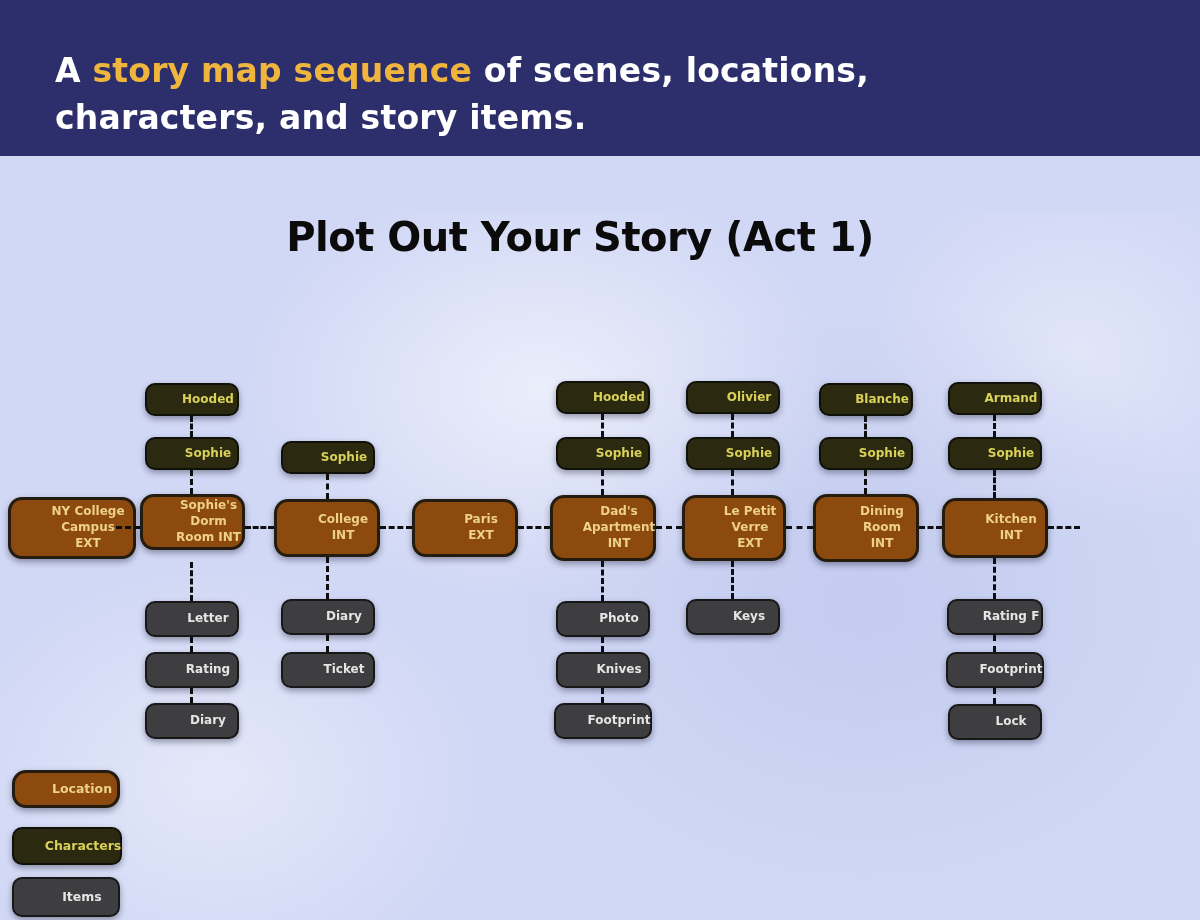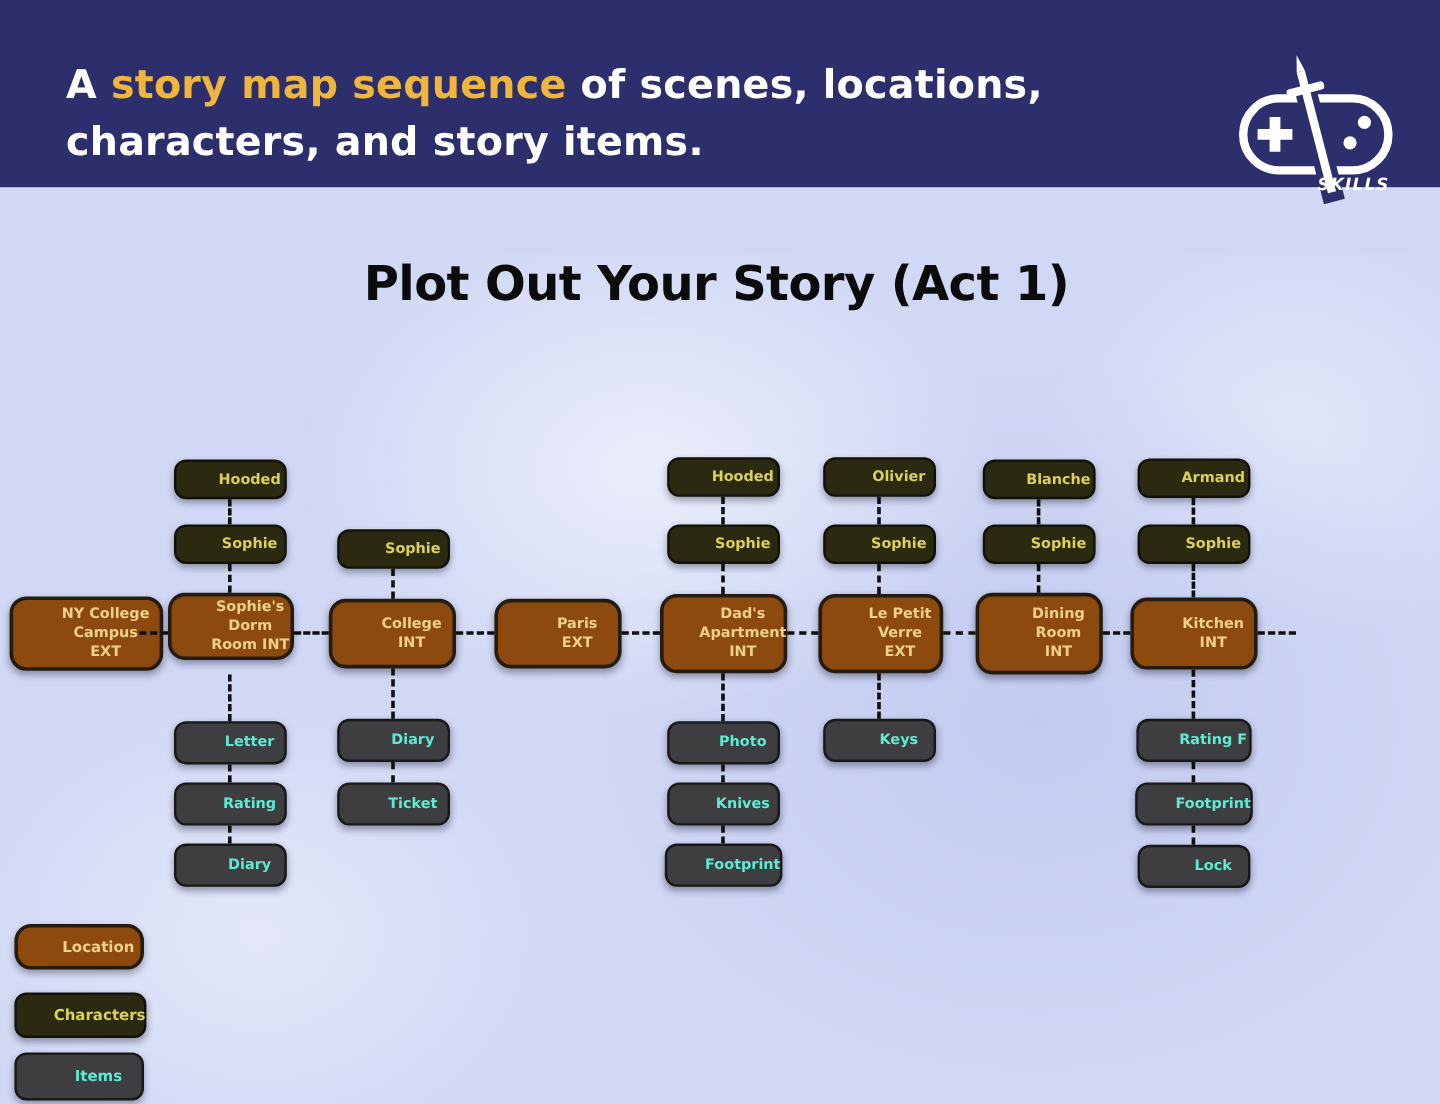--- a/index.html
+++ b/index.html
@@ -31,74 +31,55 @@
     position:absolute;left:0;top:212px;width:1200px;height:708px;
     background:
       radial-gradient(ellipse 420px 300px at 45% 25%, rgba(255,255,255,.55), transparent 70%),
       radial-gradient(ellipse 520px 420px at 72% 55%, rgba(186,195,236,.6), transparent 72%),
       radial-gradient(ellipse 380px 300px at 18% 80%, rgba(255,255,255,.4), transparent 70%),
       radial-gradient(ellipse 300px 260px at 90% 20%, rgba(255,255,255,.35), transparent 70%),
       #d1d8f5;
   }
   .title{
     position:absolute;left:0;top:2px;width:1160px;text-align:center;
-    color:#0b0b0c;font-size:40px;font-weight:bold;letter-spacing:-.5px;margin-left:17px;
+    color:#0b0b0c;font-size:40px;font-weight:bold;letter-spacing:-.5px;
   }
   
   .node{
     position:absolute;display:flex;align-items:center;justify-content:center;
     text-align:center;box-sizing:border-box;
     border-radius:12px;font-weight:bold;
     box-shadow:0 3px 6px rgba(15,15,40,.38);
     white-space:pre-line;line-height:1.32;padding-left:32px;
   }
   .loc{
     background:#8d4a0e;border:3px solid #241c10;color:#eed189;
     font-size:12px;border-radius:14px;
   }
   .char{
     background:#2b2a10;border:2px solid #10120a;color:#d9d158;
     font-size:12px;width:94px;height:33px;border-radius:10px;
   }
   .item{
-    background:#3e3d3f;border:2px solid #181818;color:#5eead4;
+    background:#3e3d3f;border:2px solid #181818;color:#e5e5e5;
     font-size:12px;width:94px;height:36px;border-radius:10px;
   }
   .legend{font-size:12.5px;}
   
   .cv{position:absolute;width:0;border-left:3px dashed #0e0e0e;}
   .ch{position:absolute;height:0;border-top:3px dashed #0e0e0e;}
 </style>
 </head>
 <body>
 
 <div class="page">
 
   <div class="header">
     <div class="headline"><span>A </span><span class="hl">story map sequence</span><span> of scenes, locations, characters, and story items.</span></div>
 
-    <div class="logo">
-      <svg width="145" height="130" viewBox="0 0 145 130">
-
-        <rect x="11" y="42" width="121" height="60" rx="30" fill="none" stroke="#ffffff" stroke-width="7"></rect>
-
-        <path d="M33 67.5 h-10 v9 h10 v10 h9 v-10 h10 v-9 h-10 v-10 h-9 z" fill="#ffffff"></path>
-
-        <circle cx="112" cy="62" r="5.5" fill="#ffffff"></circle>
-        <circle cx="100" cy="79" r="5.5" fill="#ffffff"></circle>
-
-        <g transform="rotate(-14.5 71 66)">
-          <rect x="62" y="-4" width="18" height="134" fill="#2d2f6c"></rect>
-          <polygon points="67.5,18 74.5,18 71,4" fill="#ffffff"></polygon>
-          <rect x="67.5" y="18" width="7" height="104" fill="#ffffff"></rect>
-          <rect x="55" y="30" width="32" height="7" rx="3" fill="#ffffff"></rect>
-        </g>
-      </svg>
-      <div class="logo-label">SKILLS</div>
-    </div>
   </div>
 
   <div class="canvas">
     <div class="title">Plot Out Your Story (Act 1)</div>
   </div>
 
   <div class="node char" style="left:145px;top:383px">Hooded</div>
   <div class="node char" style="left:556px;top:381px">Hooded</div>
   <div class="node char" style="left:686px;top:381px">Olivier</div>
   <div class="node char" style="left:819px;top:383px">Blanche</div>

